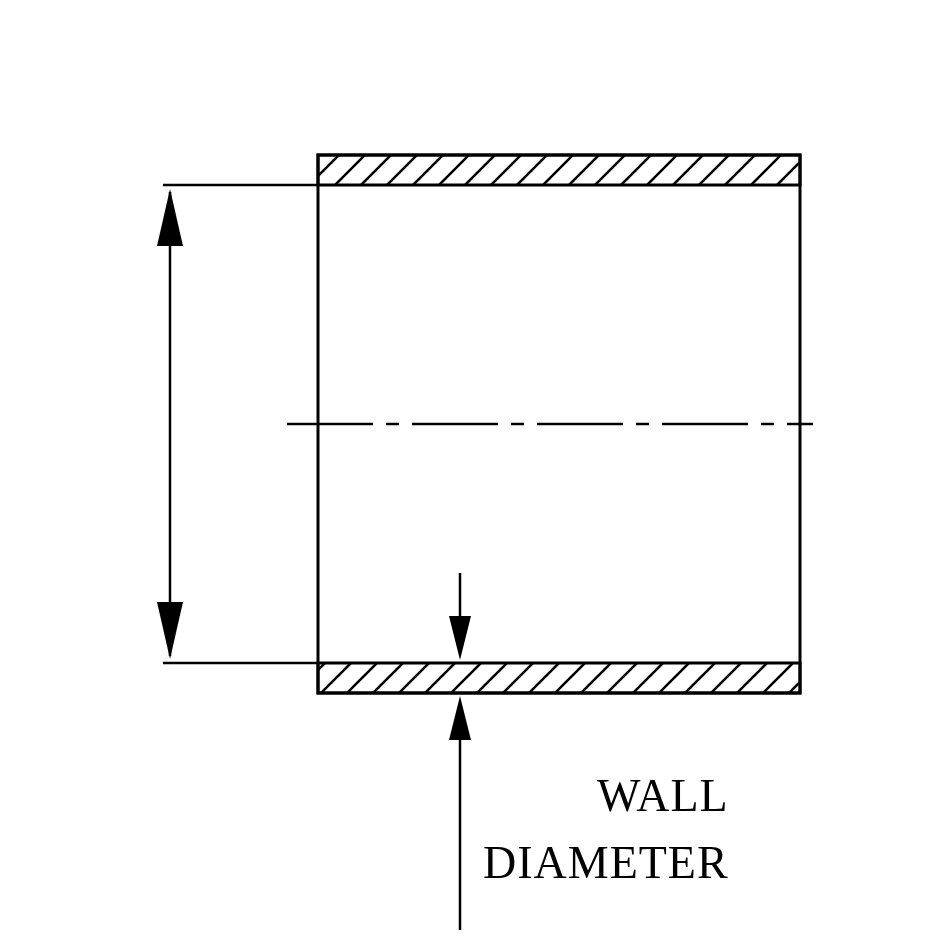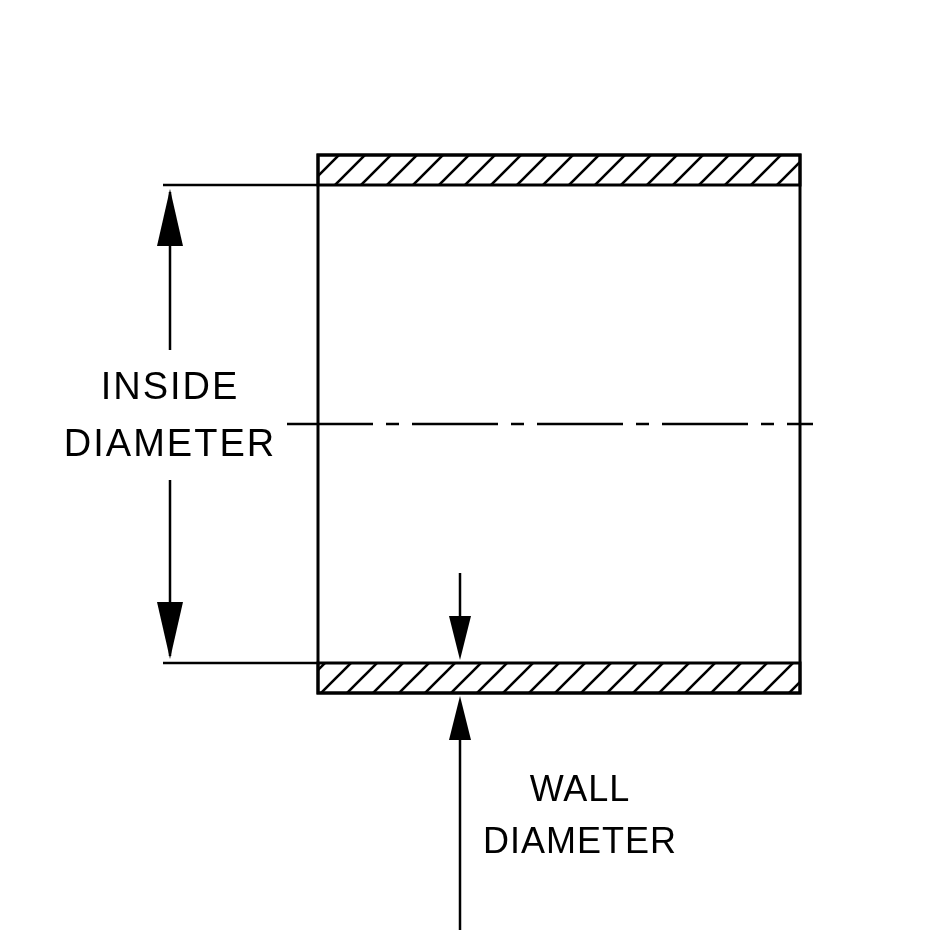--- a/index.html
+++ b/index.html
@@ -34,24 +34,25 @@
     text-align: center;
     background: #ffffff;      
     padding: 8px 6px;
     font-size: 38px;
     letter-spacing: 2px;
     line-height: 1.5;
   }
   .wt-label {
     left: 483px;
     top: 763px;
-    text-align: center;
-    font-size: 36px;
+    text-align: right;
+    font-size: 46px;
     letter-spacing: 1px;
     line-height: 1.45;
+    font-family: Liberation Serif, serif;
   }
 </style>
 </head>
 <body>
 
 <div id="diagram">
 
   <svg id="linework" width="949" height="945" viewBox="0 0 949 945" xmlns="http://www.w3.org/2000/svg">
     <defs>
       <pattern id="hatch" width="26" height="26" patternUnits="userSpaceOnUse">
@@ -74,23 +75,19 @@
     <polygon points="170,189 157,246 183,246" fill="#000000"></polygon>
     <polygon points="170,659 157,602 183,602" fill="#000000"></polygon>
 
     <line x1="460" y1="573" x2="460" y2="622" stroke="#000000" stroke-width="2.5"></line>
     <polygon points="460,660 449,616 471,616" fill="#000000"></polygon>
 
     <polygon points="460,696 449,740 471,740" fill="#000000"></polygon>
     <line x1="460" y1="738" x2="460" y2="930" stroke="#000000" stroke-width="2.5"></line>
   </svg>
 
-  <div class="label id-label">
-    <div>INSIDE</div>
-    <div>DIAMETER</div>
-  </div>
 
   <div class="label wt-label">
     <div>WALL</div>
     <div>DIAMETER</div>
   </div>
 
 </div>
 
 </body></html>

